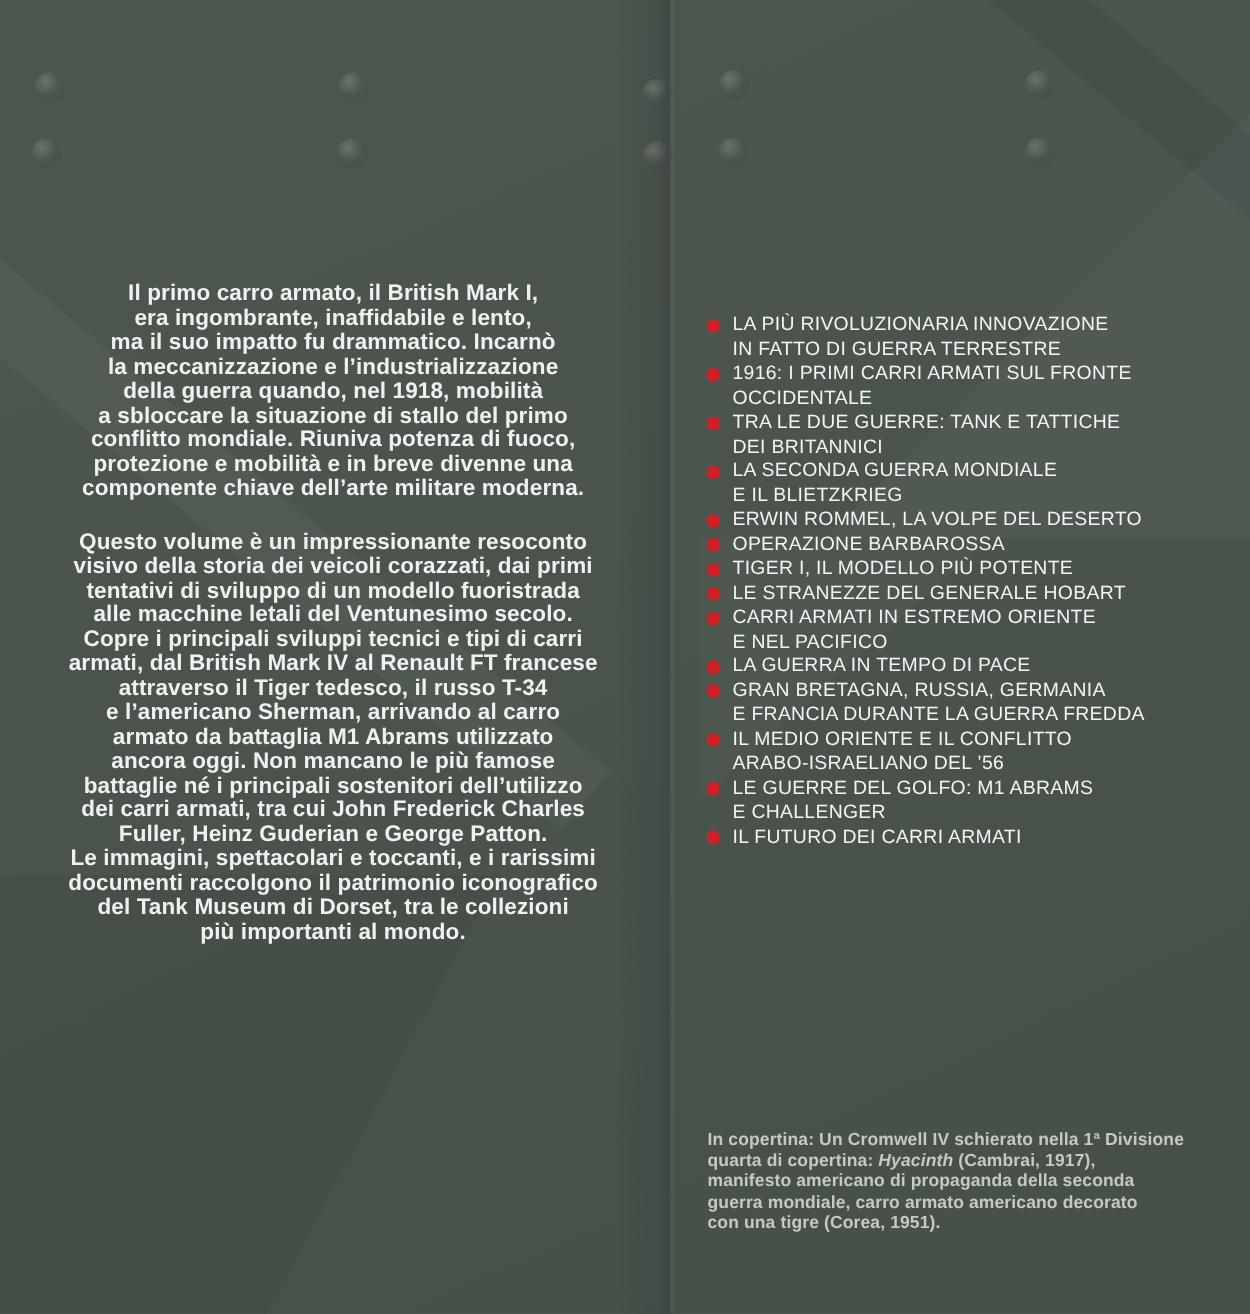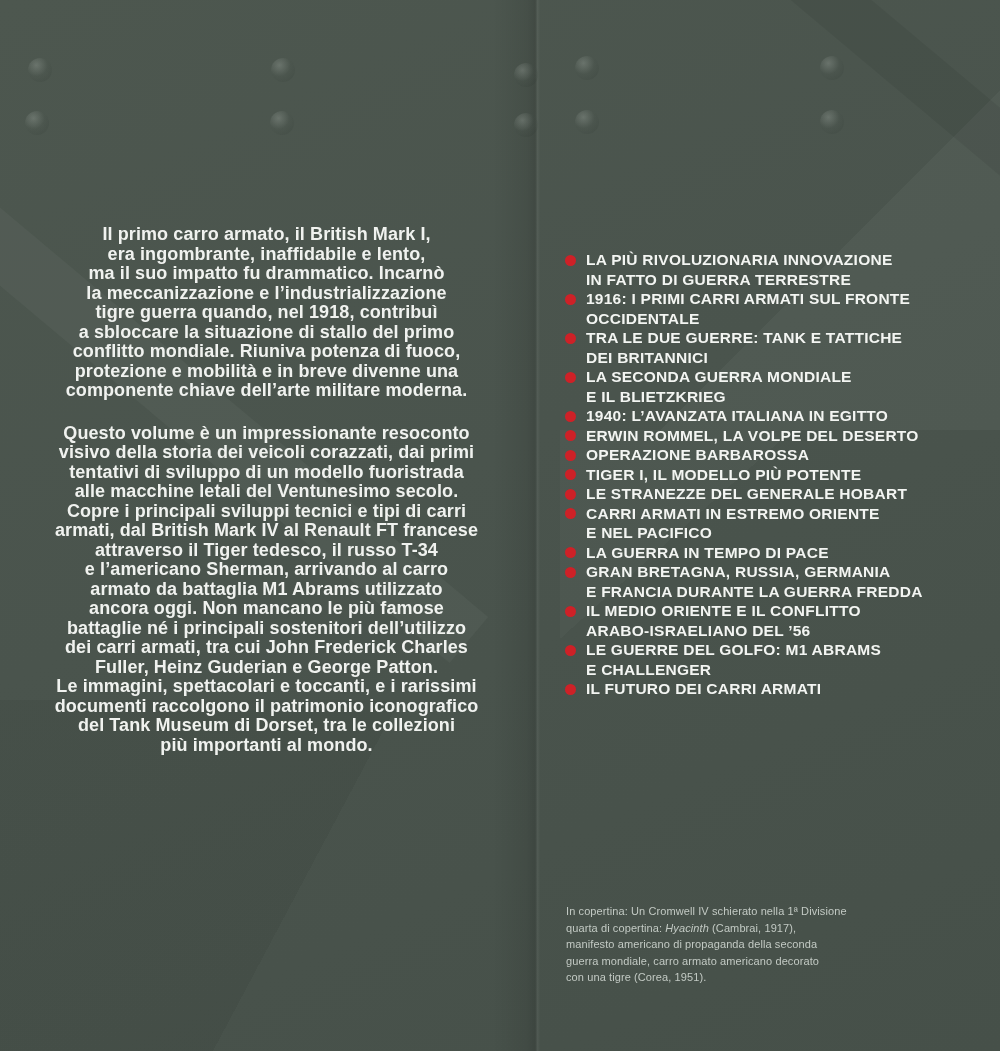--- a/index.html
+++ b/index.html
@@ -34,24 +34,24 @@
     background:radial-gradient(circle at 35% 30%,rgba(218,226,219,0.38),rgba(74,84,77,0.12) 48%,rgba(26,34,29,0.30) 100%);}
   
   .synopsis{position:absolute;left:44px;top:225px;width:445px;
     color:var(--text);font-weight:700;font-size:18px;line-height:19.5px;letter-spacing:0.1px;text-align:center;}
   .synopsis p{margin:0 0 23px 0;}
   .ln{display:block;}
   
   .contents{position:absolute;left:565px;top:250px;width:410px;list-style:none;margin:0;padding:0;}
   .contents li{position:relative;padding-left:21px;}
   .bullet{position:absolute;left:0;top:4.5px;width:11px;height:11px;border-radius:50%;background:var(--accent);}
-  .item-text{display:block;color:#f3f5f2;font-weight:700;font-size:15.5px;line-height:19.5px;letter-spacing:0.25px;}
+  .item-text{display:block;color:#f3f5f2;font-weight:400;font-size:15.5px;line-height:19.5px;letter-spacing:0.25px;}
   
   .caption{position:absolute;left:566px;top:903px;width:390px;
-    color:var(--caption);font-size:11px;line-height:16.6px;letter-spacing:0.1px;font-weight:400;}
+    color:var(--caption);font-size:14px;line-height:16.6px;letter-spacing:0.1px;font-weight:700;}
   .cap-ln{display:block;}
   .caption em{font-style:italic;text-align:center;}
 </style>
 </head>
 <body>
 
 <div class="page">
 
   <div class="chev chev-l1"></div>
   <div class="chev chev-l2"></div>
@@ -70,21 +70,21 @@
   <div class="rivet" style="left:575px;top:110px"></div>
   <div class="rivet" style="left:820px;top:110px"></div>
   <div class="rivet" style="left:514px;top:113px"></div>
 
   <div class="synopsis">
       <p>
         <span class="ln">Il primo carro armato, il British Mark I,</span>
         <span class="ln">era ingombrante, inaffidabile e lento,</span>
         <span class="ln">ma il suo impatto fu drammatico. Incarnò</span>
         <span class="ln">la meccanizzazione e l’industrializzazione</span>
-        <span class="ln">tigre guerra quando, nel 1918, contribuì</span>
+        <span class="ln">della guerra quando, nel 1918, mobilità</span>
         <span class="ln">a sbloccare la situazione di stallo del primo</span>
         <span class="ln">conflitto mondiale. Riuniva potenza di fuoco,</span>
         <span class="ln">protezione e mobilità e in breve divenne una</span>
         <span class="ln">componente chiave dell’arte militare moderna.</span>
       </p>
       <p>
         <span class="ln">Questo volume è un impressionante resoconto</span>
         <span class="ln">visivo della storia dei veicoli corazzati, dai primi</span>
         <span class="ln">tentativi di sviluppo di un modello fuoristrada</span>
         <span class="ln">alle macchine letali del Ventunesimo secolo.</span>
@@ -129,26 +129,20 @@
       <li>
         <span class="bullet"></span>
         <span class="item-text">
           <span class="ln">LA SECONDA GUERRA MONDIALE</span>
           <span class="ln">E IL BLIETZKRIEG</span>
         </span>
       </li>
       <li>
         <span class="bullet"></span>
         <span class="item-text">
-          <span class="ln">1940: L’AVANZATA ITALIANA IN EGITTO</span>
-        </span>
-      </li>
-      <li>
-        <span class="bullet"></span>
-        <span class="item-text">
           <span class="ln">ERWIN ROMMEL, LA VOLPE DEL DESERTO</span>
         </span>
       </li>
       <li>
         <span class="bullet"></span>
         <span class="item-text">
           <span class="ln">OPERAZIONE BARBAROSSA</span>
         </span>
       </li>
       <li>

